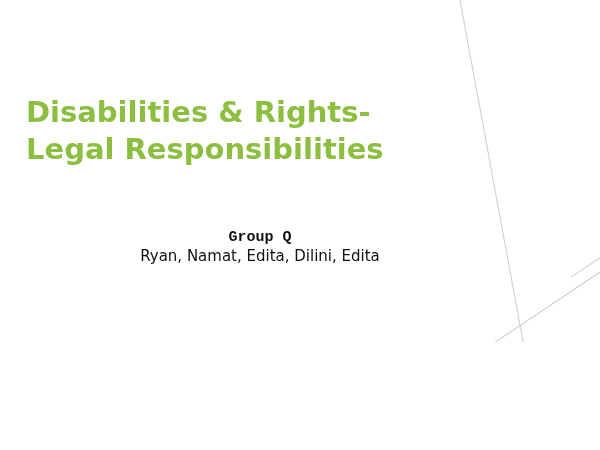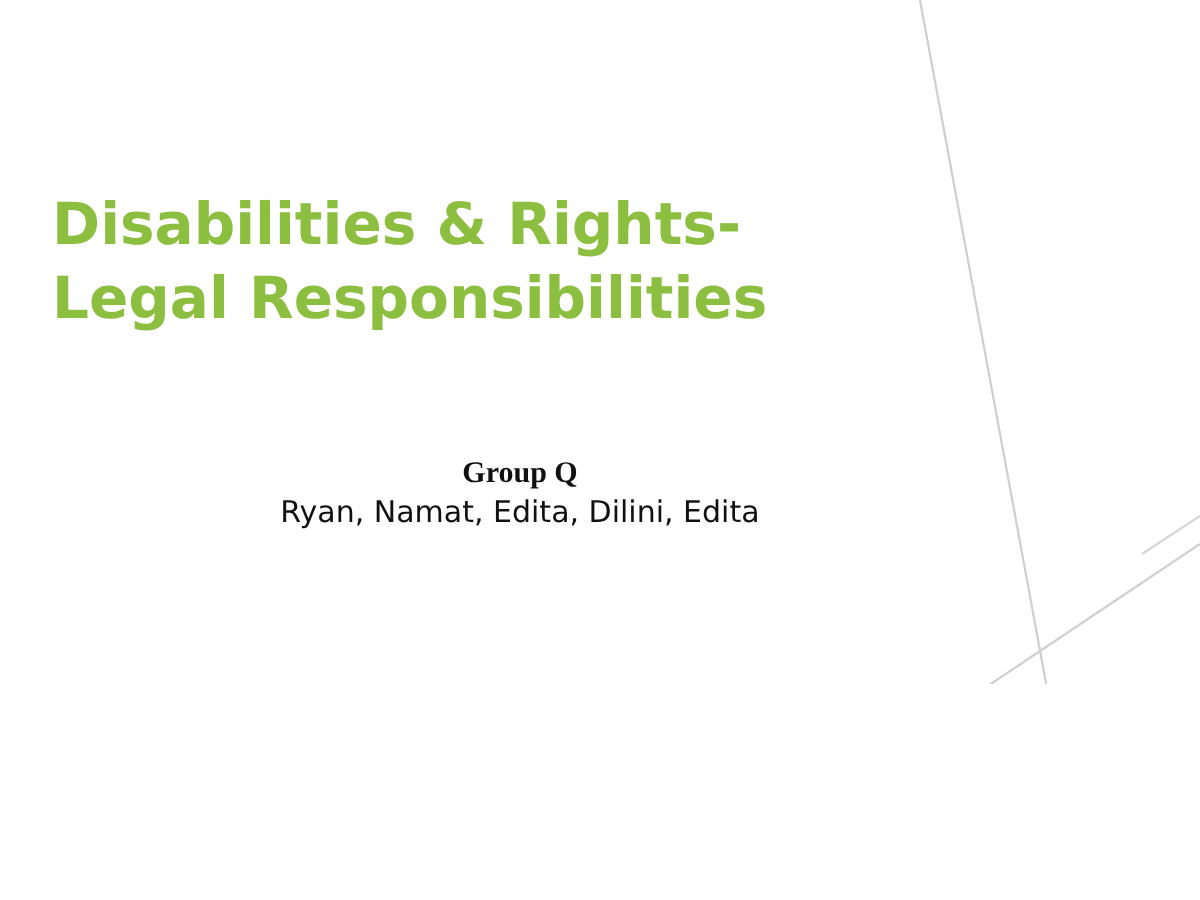--- a/index.html
+++ b/index.html
@@ -55,21 +55,21 @@
   
   #subtitle-block {
     position: absolute;
     left: 60px;
     top: 228px;
     width: 400px;
     text-align: center;
   }
   #subtitle-heading {
     margin: 0;
-    font-family: Liberation Serif, serif;
+    font-family: Liberation Mono, monospace;
     font-size: 15px;
     font-weight: bold;
     line-height: 19px;
     color: #111111;
   }
   #subtitle-names {
     margin: 0;
     font-family: "DejaVu Sans", sans-serif;
     font-size: 15px;
     font-weight: normal;

